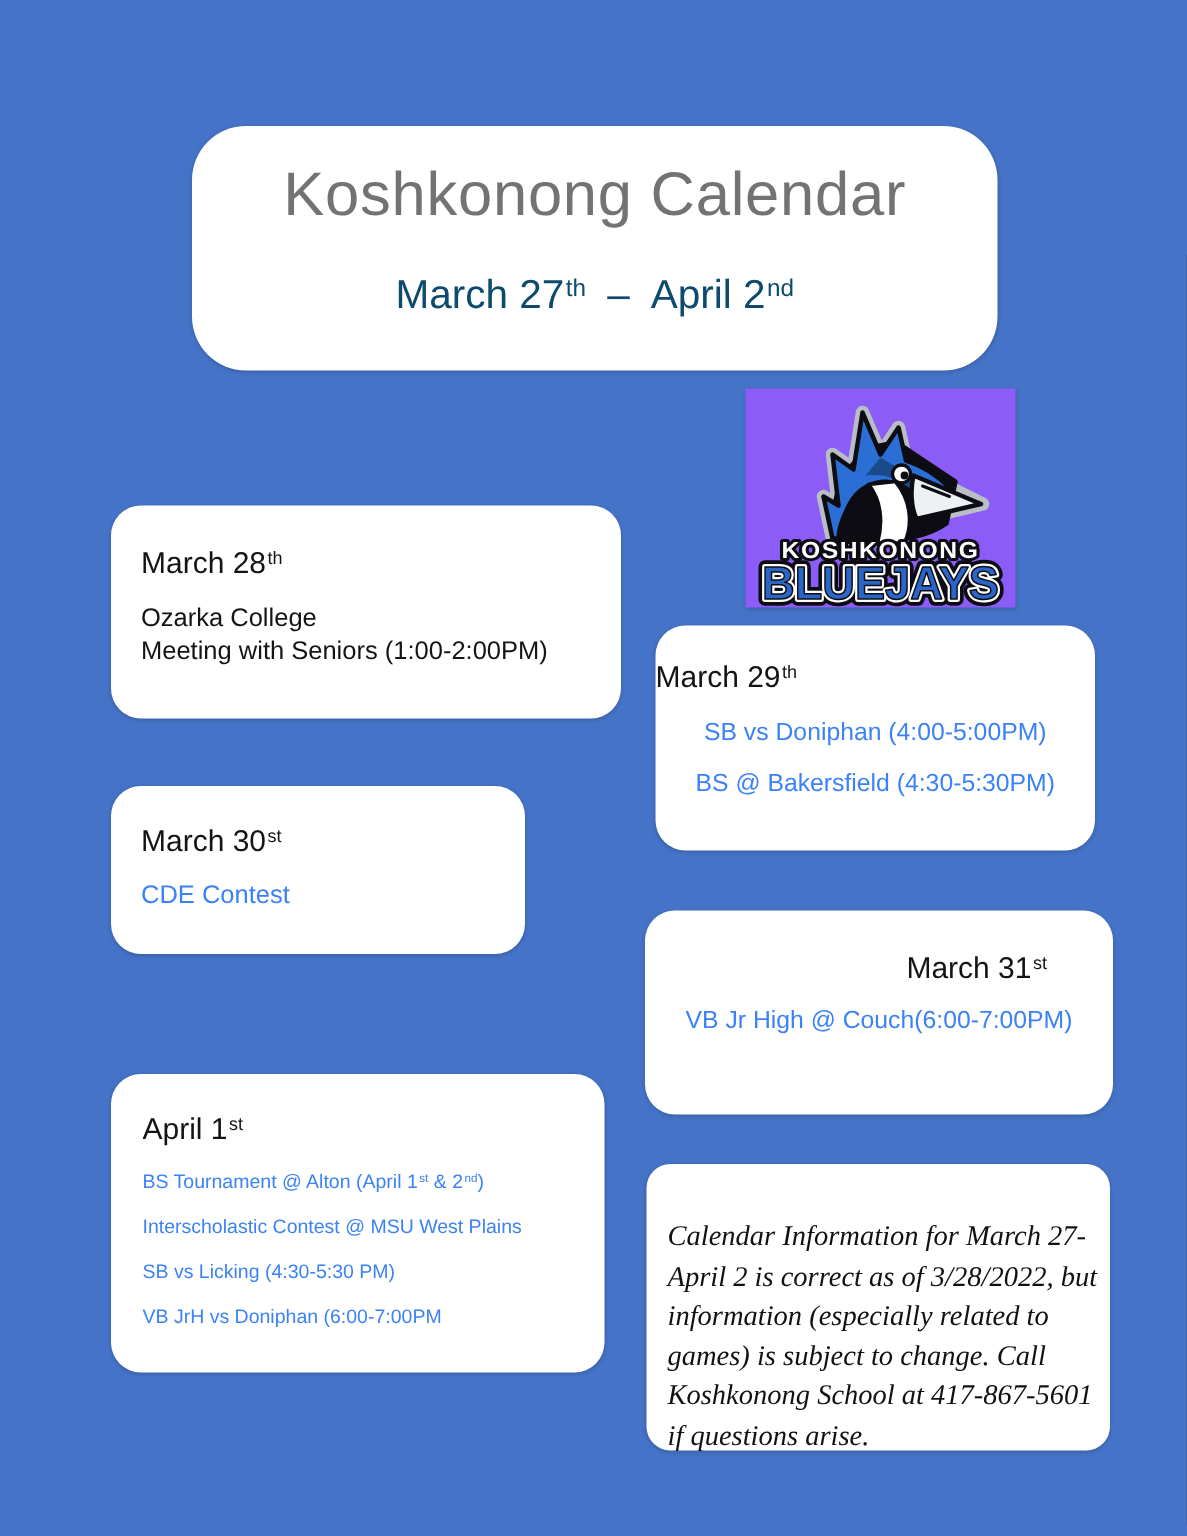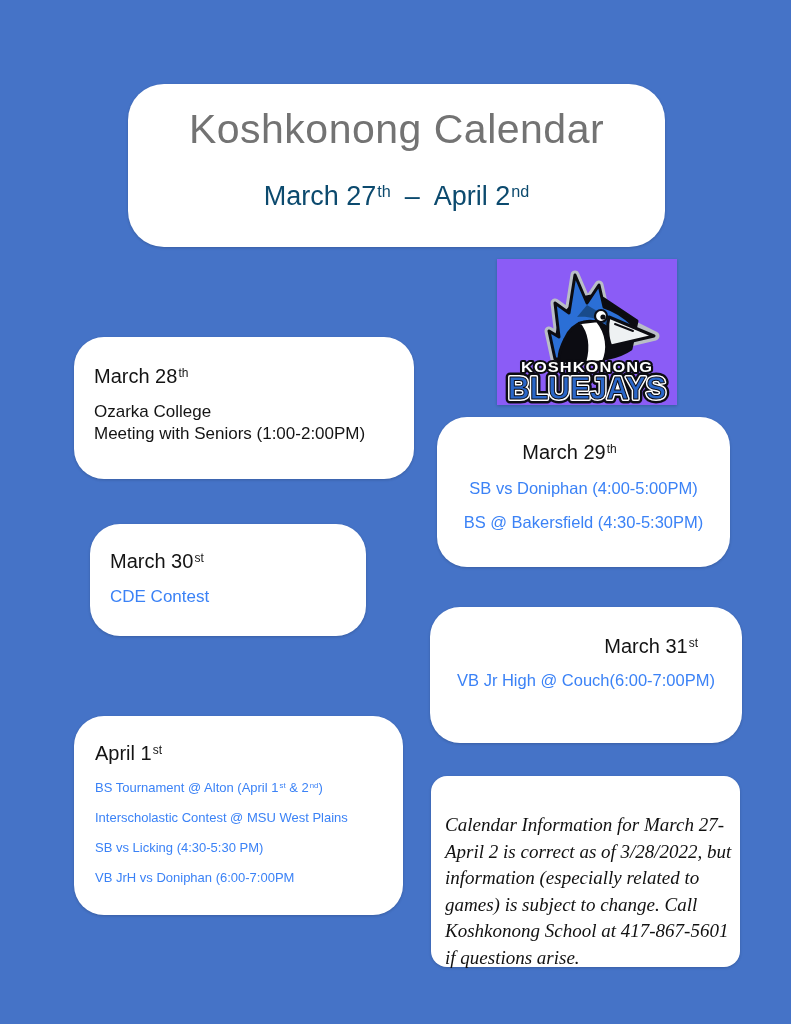--- a/index.html
+++ b/index.html
@@ -9,21 +9,21 @@
     width: 791px;
     height: 1024px;
     background: #4573C7;
     font-family: "Liberation Sans", sans-serif;
     overflow: hidden;
     margin: 0 auto;
   }
   .card {
     position: absolute;
     background: #ffffff;
-    border-radius: 30px;
+    border-radius: 20px;
     box-shadow: 0 1px 3px rgba(0,0,0,0.18);
     color: #141414;
   }
   
   .title-card {
     left: 128px; top: 84px; width: 537px; height: 163px;
     border-radius: 36px;
     text-align: center;
   }
   .title-card h1 {
@@ -59,23 +59,23 @@
     white-space: nowrap;
   }
   .event-line {
     font-size: 16.5px;
     color: #3b82f6;
     white-space: nowrap;
   }
   .card-m28 { left: 74px; top: 337px; width: 340px; height: 142px; padding: 28px 20px 0 20px; }
   .card-m28 .lines { margin-top: 13px; font-size: 17px; line-height: 21.5px; }
   .card-m29 { left: 437px; top: 417px; width: 293px; height: 150px; padding-top: 24px; text-align: center; }
-  .card-m29 .event-header { text-align: center; padding-right: 28px; }
+  .card-m29 .event-header { text-align: left; padding-right: 28px; }
   .card-m29 .event-line { margin-top: 15px; }
-  .card-m30 { left: 90px; top: 524px; width: 276px; height: 112px; padding: 26px 20px 0 20px; }
+  .card-m30 { left: 74px; top: 524px; width: 276px; height: 112px; padding: 26px 20px 0 20px; }
   .card-m30 .event-line { margin-top: 14px; font-size: 17px; }
   .card-m31 { left: 430px; top: 607px; width: 312px; height: 136px; padding-top: 28px; text-align: center; }
   .card-m31 .event-header { text-align: right; padding-right: 44px; }
   .card-m31 .event-line { margin-top: 13px; }
   .card-apr1 { left: 74px; top: 716px; width: 329px; height: 199px; padding: 26px 6px 0 21px; }
   .card-apr1 .event-line { margin-top: 15px; font-size: 13px; }
   .card-apr1 .event-line:first-of-type { margin-top: 17px; }
   
   .card-info {
     left: 431px; top: 776px; width: 309px; height: 191px;

